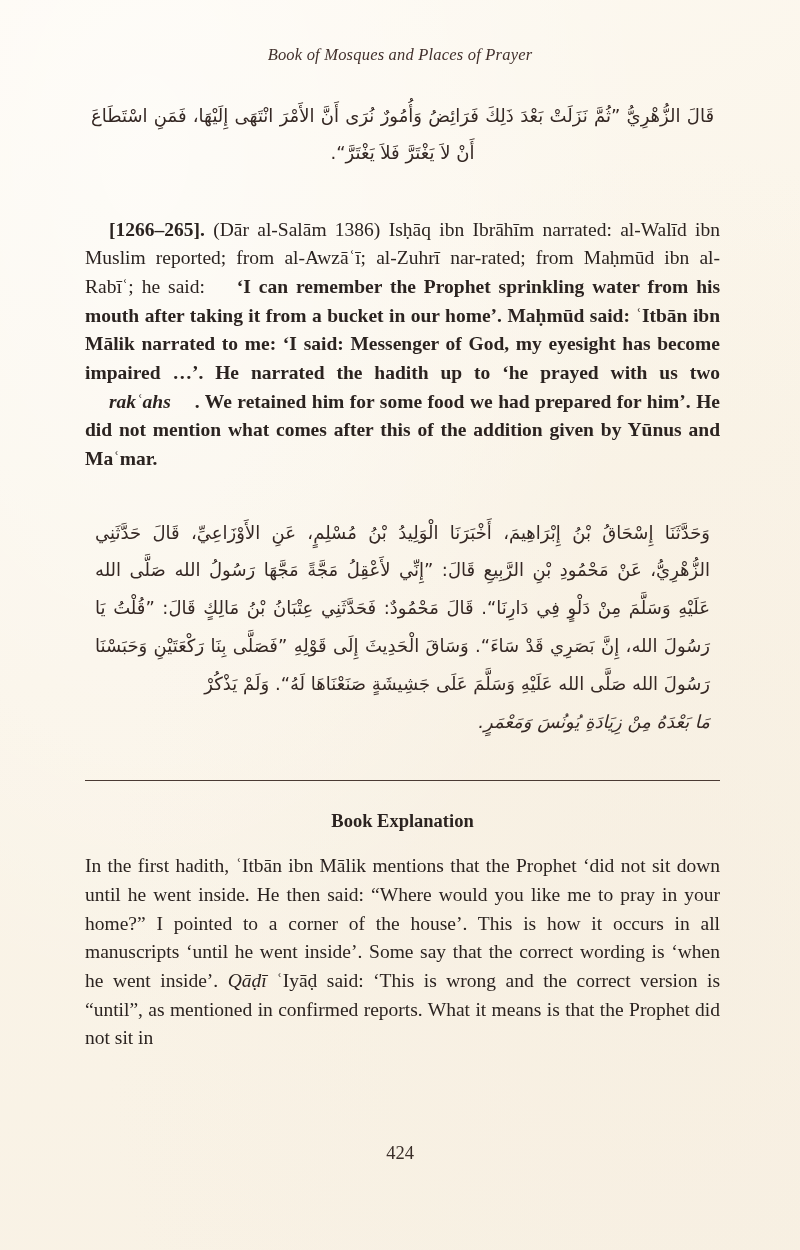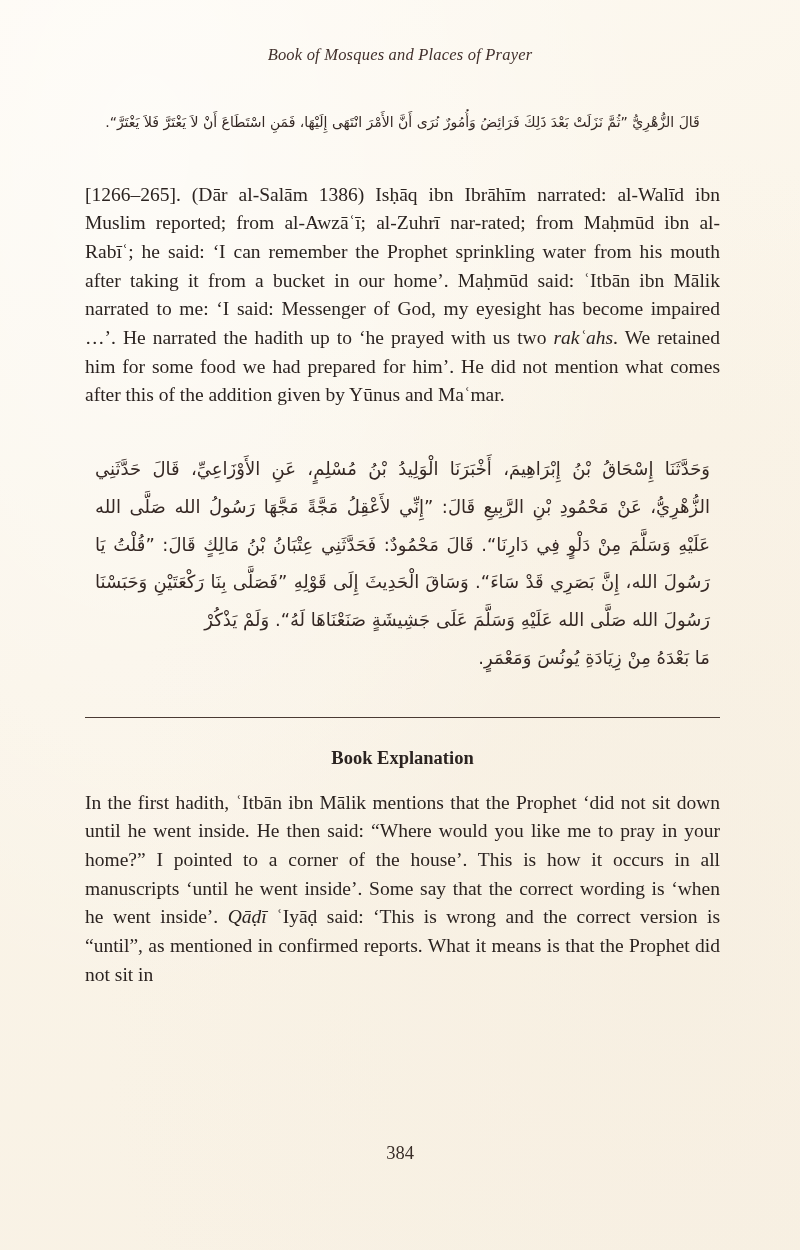--- a/index.html
+++ b/index.html
@@ -59,46 +59,48 @@
     direction: rtl;
     text-align: justify;
     text-align-last: center;
     font-family: "DejaVu Sans", "Liberation Sans", sans-serif;
     font-size: 18.5px;
     line-height: 2.0;
     color: #352824;
     unicode-bidi: isolate;
   }
   .arabic-top {
-    margin: 16px;
-    font-size: 14px;
+    margin: 6px;
+    font-size: 18px;
     line-height: 2.05;
   }
   .arabic-block {
     margin: 10px;
     font-size: 18px;
     line-height: 2.1;
     text-align-last: right;
   }
   .arabic-block .last-line {
     display: block;
+    font-style: italic;
   }
 
   
   .para {
     font-size: 19.5px;
     line-height: 1.47;
     text-align: justify;
     text-justify: inter-word;
     margin: 0;
     color: #2b2320;
     hyphens: manual;
   }
   .para b, .bold {
-    font-weight: normal;
+    font-weight: bold;
+    margin-left: 24px;
   }
   .para i, .ital {
     font-style: italic;
   }
 
   #hadith-entry {
     margin-top: 44px;
   }
   #arabic-hadith {
     margin-top: 40px;
@@ -147,15 +149,15 @@
     <p class="arabic arabic-block" id="arabic-hadith"><span>وَحَدَّثَنَا إِسْحَاقُ بْنُ إِبْرَاهِيمَ، أَخْبَرَنَا الْوَلِيدُ بْنُ مُسْلِمٍ، عَنِ الأَوْزَاعِيِّ، قَالَ حَدَّثَنِي الزُّهْرِيُّ، عَنْ مَحْمُودِ بْنِ الرَّبِيعِ قَالَ: ”إِنِّي لأَعْقِلُ مَجَّةً مَجَّهَا رَسُولُ الله صَلَّى الله عَلَيْهِ وَسَلَّمَ مِنْ دَلْوٍ فِي دَارِنَا“. قَالَ مَحْمُودٌ: فَحَدَّثَنِي عِتْبَانُ بْنُ مَالِكٍ قَالَ: ”قُلْتُ يَا رَسُولَ الله، إِنَّ بَصَرِي قَدْ سَاءَ“. وَسَاقَ الْحَدِيثَ إِلَى قَوْلِهِ ”فَصَلَّى بِنَا رَكْعَتَيْنِ وَحَبَسْنَا رَسُولَ الله صَلَّى الله عَلَيْهِ وَسَلَّمَ عَلَى جَشِيشَةٍ صَنَعْنَاهَا لَهُ“. وَلَمْ يَذْكُرْ</span><span class="last-line">مَا بَعْدَهُ مِنْ زِيَادَةِ يُونُسَ وَمَعْمَرٍ.</span></p>
 
     <hr class="rule">
 
     <div class="section-heading">Book Explanation</div>
 
     <p class="para"><span>In the first hadith, ʿItbān ibn Mālik mentions that the Prophet ‘did not sit down until he went inside. He then said: “Where would you like me to pray in your home?” I pointed to a corner of the house’. This is how it occurs in all manuscripts ‘until he went inside’. Some say that the correct wording is ‘when he went inside’. </span><i>Qāḍī</i><span> ʿIyāḍ said: ‘This is wrong and the correct version is “until”, as mentioned in confirmed reports. What it means is that the Prophet did not sit in</span></p>
 
   </div>
 
-  <div class="folio">384</div>
+  <div class="folio">424</div>
 
 </div>
 
 </body></html>

